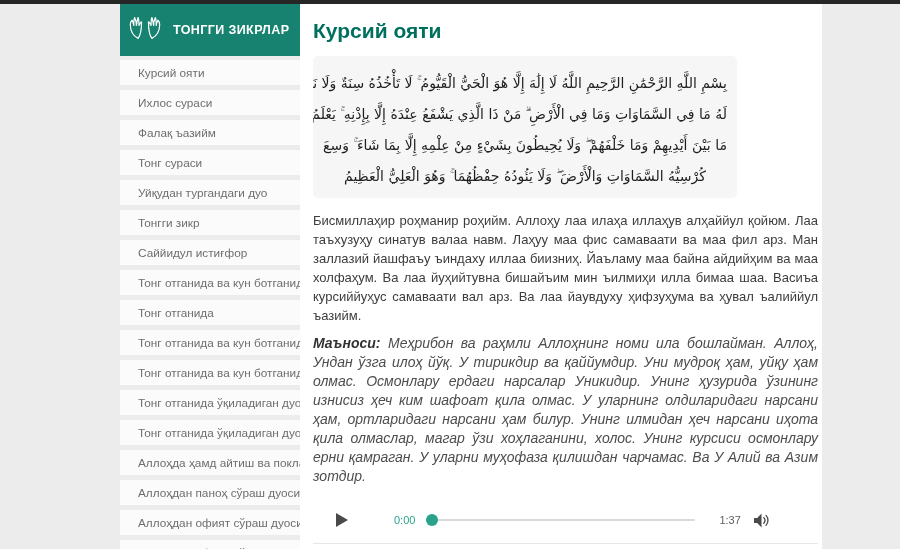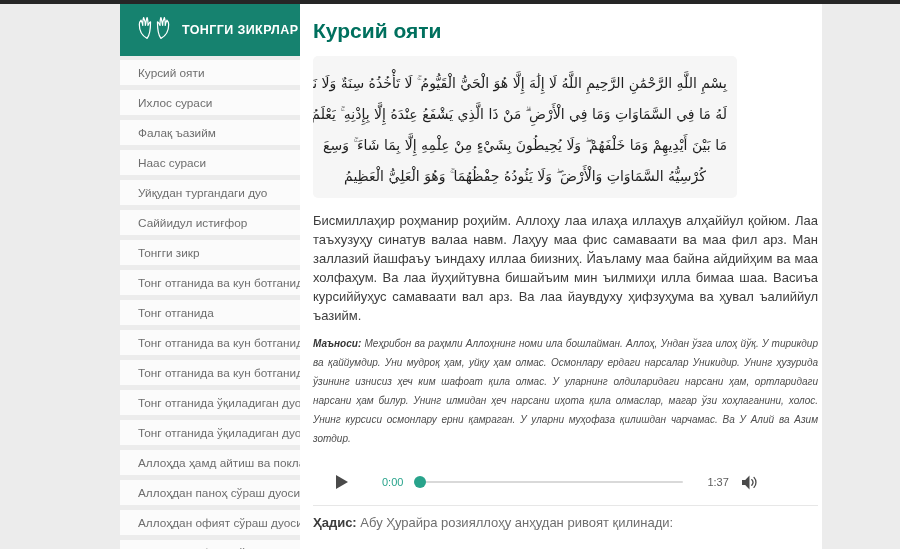--- a/index.html
+++ b/index.html
@@ -9,41 +9,41 @@
     --divider:#e7e7e7; --icon:#4a4a4a; --arabic_ink:#1e1e1e;
   }
   html,body{margin:0;padding:0;}
   body{font-family:"Liberation Sans", sans-serif;}
   .page{position:relative;width:900px;height:549px;background:var(--page_bg);overflow:hidden;}
   .topbar{position:absolute;left:0;top:0;width:900px;height:4px;background:var(--top_bar);}
   .card{position:absolute;left:300px;top:4px;width:522px;height:545px;background:var(--card_bg);}
 
   
   .sidebar{position:absolute;left:120px;top:4px;width:180px;height:545px;}
-  .side-header{height:52px;background:var(--accent);display:flex;align-items:center;padding-left:15px;}
+  .side-header{height:52px;background:var(--accent);display:flex;align-items:center;padding-left:6px;}
   .side-header svg{flex:0 0 auto;}
   .side-title{color:#fff;font-weight:bold;font-size:12.5px;letter-spacing:.4px;margin-left:9px;}
   .menu{position:absolute;left:0;top:56px;width:180px;}
   .menu-item{height:25px;margin-bottom:5px;background:var(--row_bg);display:flex;align-items:center;
     padding-left:18px;font-size:11.8px;color:var(--text_gray);cursor:pointer;white-space:nowrap;overflow:hidden;}
 
   
   .main{position:absolute;left:313px;top:4px;width:505px;}
   .title{margin:14px 0 0 0;font-size:21px;line-height:26px;font-weight:bold;color:var(--title_text);}
   .arabic-box{margin-top:12px;width:404px;height:118px;background:var(--box_bg);border-radius:5px;
     padding:12px 10px;direction:rtl;text-align:center;overflow:hidden;}
   .arabic-line{font-family:"DejaVu Sans", sans-serif;font-size:14px;line-height:31px;color:var(--arabic_ink);white-space:nowrap;}
   .translit{margin:13px 0 0 0;font-size:13px;line-height:19px;font-weight:normal;color:var(--text_dark);text-align:justify;}
-  .meaning{margin:9px 0 0 0;font-size:10px;line-height:19px;font-style:italic;color:var(--text_mid);text-align:justify;}
+  .meaning{margin:9px 0 0 0;font-size:14px;line-height:19px;font-style:italic;color:var(--text_mid);text-align:justify;}
   .meaning b{color:#333;}
 
   .player{margin-top:20px;height:28px;display:flex;align-items:center;}
   .play{width:14px;height:16px;margin-left:22px;cursor:pointer;display:inline-flex;}
   .time{font-size:11px;}
-  .cur{color:var(--player_accent);margin-left:12px;padding-left:21px;}
+  .cur{color:var(--player_accent);margin-left:24px;padding-left:21px;}
   .dur{color:#5d5d5d;margin-left:24px;}
   .track{position:relative;flex:0 0 268px;height:2px;background:var(--track);margin-left:12px;border-radius:2px;cursor:pointer;}
   .knob{position:absolute;left:-1px;top:-5px;width:12px;height:12px;border-radius:50%;background:var(--player_accent);}
   .vol{margin-left:12px;display:inline-flex;cursor:pointer;}
 
   .divider{margin-top:9px;border-top:1px solid var(--divider);width:505px;}
   .hline{margin:7px 0 0 0;font-size:13px;line-height:19px;color:var(--text_gray);}
   .hline b{color:var(--text_dark);margin-top:48px;}
 </style>
 </head>
@@ -61,24 +61,24 @@
           <path d="M30 27 C36 24 39 18 39 11 C39 9 38 7 37 6 C36 8 35 10 35 12 C35 8 35 5 34 3 C33 5 32 8 32 12 C31 8 31 5 30 3 C29 5 29 9 29 12 C28 10 27 8 26 8 C26 14 26 22 30 27 Z"></path>
         </svg>
       </span>
       <span class="side-title">ТОНГГИ ЗИКРЛАР</span>
     </div>
     <nav class="menu">
 
     <div class="menu-item">Курсий ояти</div>
         <div class="menu-item">Ихлос сураси</div>
         <div class="menu-item">Фалақ ъазийм</div>
-        <div class="menu-item">Наас сураси</div>
+        <div class="menu-item">Тонг сураси</div>
         <div class="menu-item">Уйқудан тургандаги дуо</div>
+        <div class="menu-item">Тонгги зикр</div>
         <div class="menu-item">Саййидул истиғфор</div>
-        <div class="menu-item">Тонгги зикр</div>
         <div class="menu-item">Тонг отганида ва кун ботганида</div>
         <div class="menu-item">Тонг отганида</div>
         <div class="menu-item">Тонг отганида ва кун ботганида</div>
         <div class="menu-item">Тонг отганида ва кун ботганида</div>
         <div class="menu-item">Тонг отганида ўқиладиган дуо</div>
         <div class="menu-item">Тонг отганида ўқиладиган дуо</div>
         <div class="menu-item">Аллоҳда ҳамд айтиш ва поклаш</div>
         <div class="menu-item">Аллоҳдан паноҳ сўраш дуоси</div>
         <div class="menu-item">Аллоҳдан офият сўраш дуоси</div>
         <div class="menu-item">Аллоҳдан офият сўраш дуоси</div>

